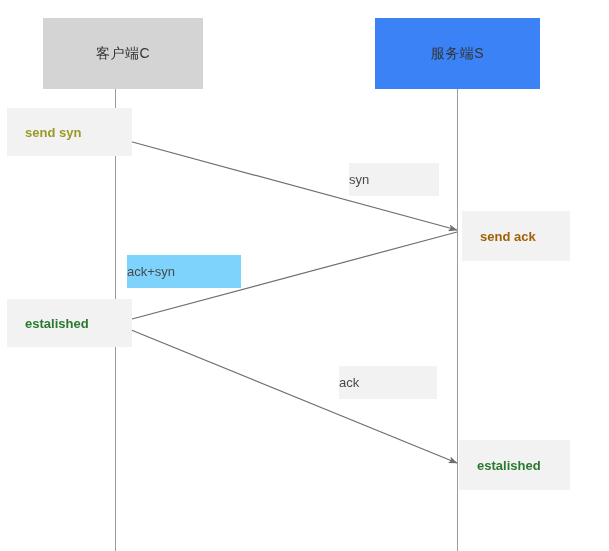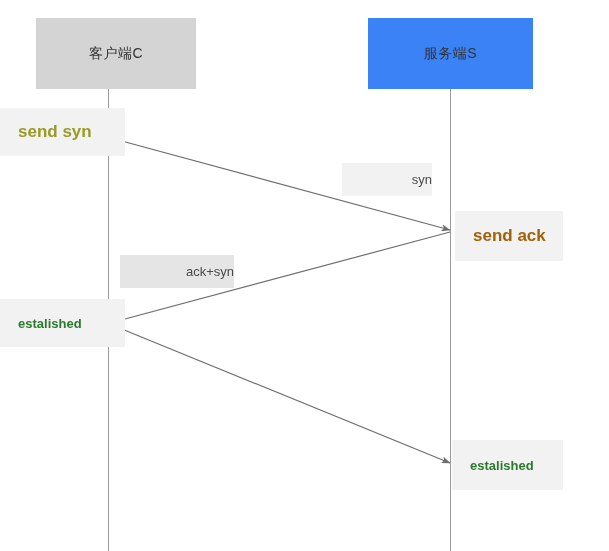--- a/index.html
+++ b/index.html
@@ -2,43 +2,43 @@
 <html><head>
 <meta charset="utf-8">
 <style>
   html,body{margin:0;padding:0;}
   body{
     width:609px;height:551px;
     background:#ffffff;
     font-family:"Liberation Sans","DejaVu Sans",sans-serif;
     overflow:hidden;
   }
-  #stage{position:relative;width:563px;height:551px;overflow:hidden;}
+  #stage{position:relative;width:563px;height:551px;overflow:hidden;margin-left:7px;}
 
   .actor-box{
     position:absolute;
     background:#d4d4d4;
     display:flex;align-items:center;justify-content:center;
     font-size:14px;color:#333333;
     letter-spacing:.5px;
   }
   .lifeline{
     position:absolute;
     width:1px;
     background:#9a9a9a;
   }
   .note{
     position:absolute;
     background:#f2f2f2;
     display:flex;align-items:center;
     font-size:13px;
   }
-  .note.center{justify-content:flex-end;}
+  .note.center{justify-content:flex-start;}
   .note.msg{color:#4a4a4a;font-weight:400;}
-  .note.state-send{color:#9a9a26;font-weight:bold;font-size:17px;padding-left:18px;}
+  .note.state-send{color:#9a9a26;font-weight:bold;font-size:13px;padding-left:18px;}
   .note.state-ok{color:#2a7a2d;font-weight:bold;font-size:13px;padding-left:18px;}
   svg#arrows{position:absolute;left:0;top:0;width:609px;height:551px;}
 </style>
 </head>
 <body>
 
 <div id="stage">
 
   <div class="actor-box" id="actor-client" style="left: 36px; top: 18px; width: 160px; height: 71px; background: rgb(212, 212, 212);">
     <span>客户端C</span>
@@ -61,24 +61,27 @@
         <line x1="118" y1="140" x2="450" y2="230" stroke="#6e6e6e" stroke-width="1.2" marker-end="url(#arrowhead)"></line>
         <line x1="450" y1="232" x2="110" y2="323" stroke="#6e6e6e" stroke-width="1.2" marker-end="url(#arrowhead)"></line>
         <line x1="112" y1="325" x2="450" y2="463" stroke="#6e6e6e" stroke-width="1.2" marker-end="url(#arrowhead)"></line>
       </g>
   </svg>
 
   <div class="note center msg" id="note-syn" style="left: 342px; top: 163px; width: 90px; height: 33px; background: rgb(242, 242, 242);">
     <span>syn</span>
   </div>
 
-  <div class="note center msg" id="note-ack-syn" style="left: 120px; top: 255px; width: 114px; height: 33px; background: #e5e5e5;">
+  <div class="note center msg" id="note-ack-syn" style="left: 120px; top: 255px; width: 114px; height: 33px; background: #7dd3fc;">
     <span>ack+syn</span>
   </div>
 
+  <div class="note center msg" id="note-ack" style="left: 332px; top: 366px; width: 98px; height: 33px; background: rgb(242, 242, 242);">
+    <span>ack</span>
+  </div>
 
   <div class="note state-send" id="state-client-send-syn" style="left: 0px; top: 108px; width: 107px; height: 48px; background: rgb(242, 242, 242); color: rgb(154, 154, 38);">
     <span>send syn</span>
   </div>
 
   <div class="note state-send" id="state-server-send-ack" style="left: 455px; top: 211px; width: 110px; height: 50px; background: rgb(242, 242, 242); color: #a16207;">
     <span>send ack</span>
   </div>
 
   <div class="note state-ok" id="state-client-established" style="left: 0px; top: 299px; width: 107px; height: 48px; background: rgb(242, 242, 242); color: rgb(42, 122, 45);">

